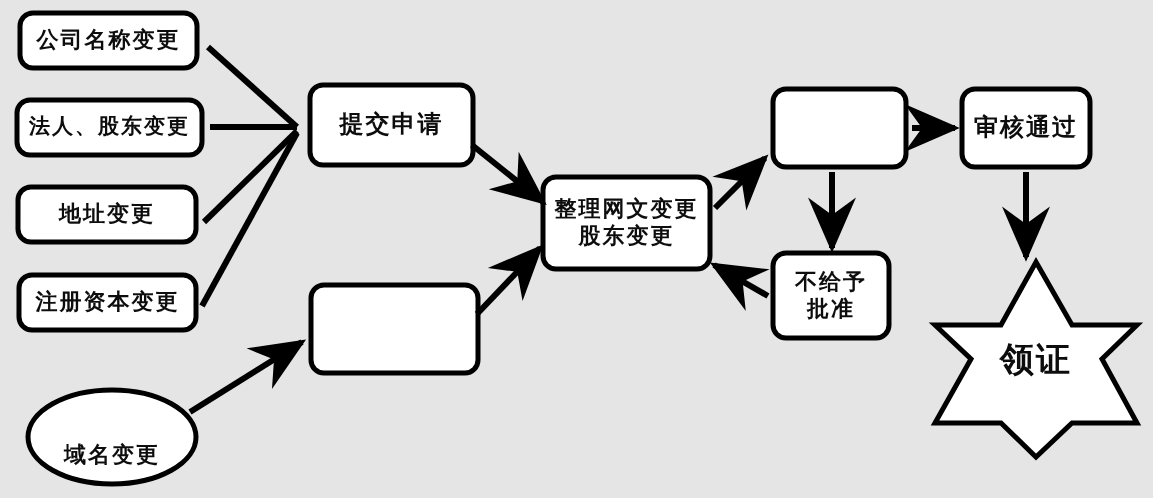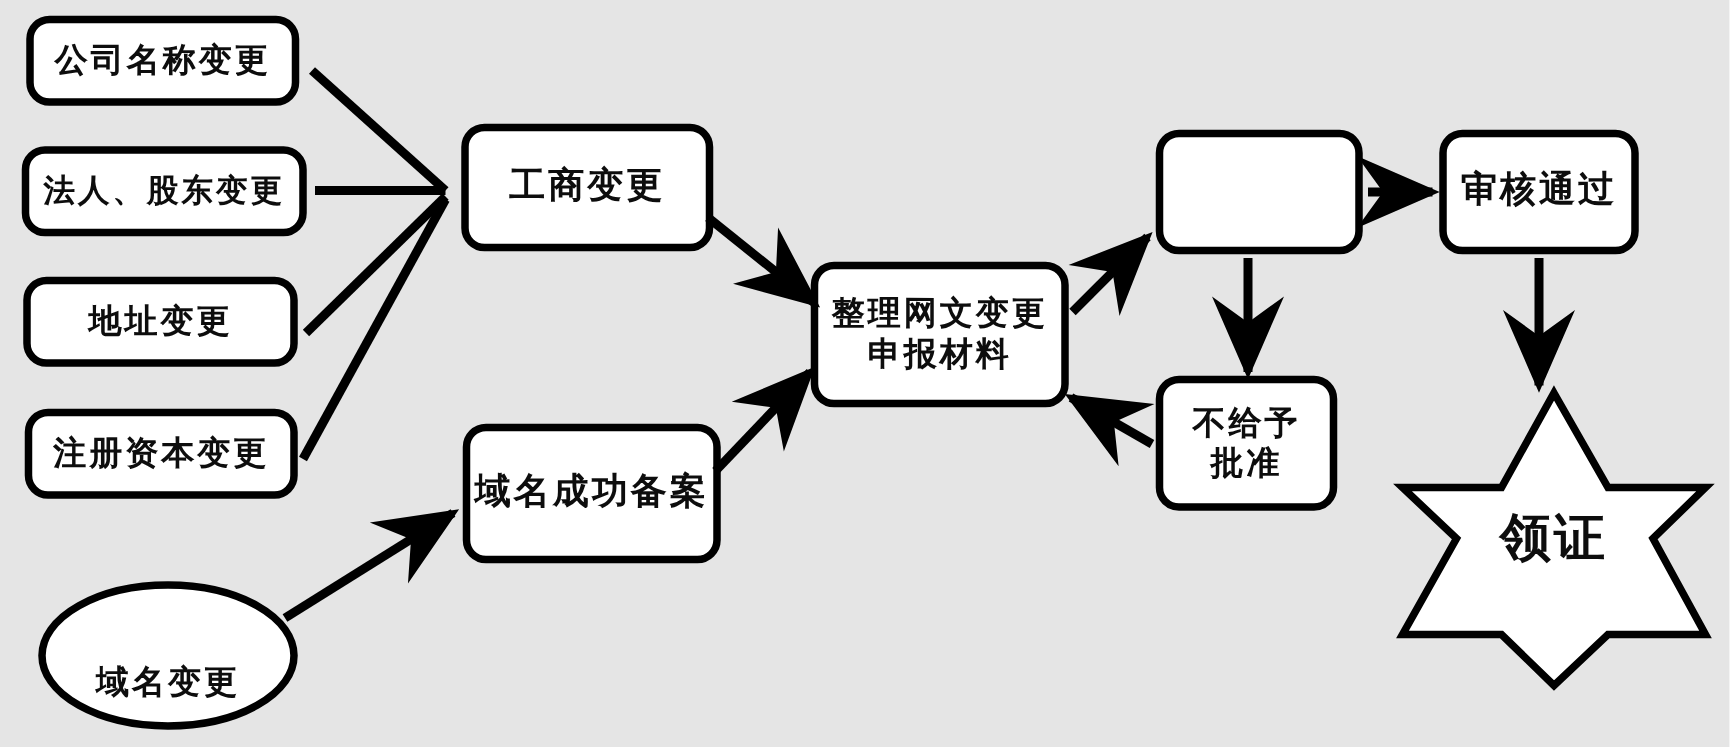--- a/index.html
+++ b/index.html
@@ -95,34 +95,33 @@
 
     <line x1="832" y1="172" x2="832" y2="248" stroke="#000" stroke-width="6" marker-end="url(#ah)"></line>
 
     <line x1="768" y1="296" x2="714" y2="265" stroke="#000" stroke-width="6" marker-end="url(#ah)"></line>
 
     <line x1="1026" y1="172" x2="1026" y2="257" stroke="#000" stroke-width="6" marker-end="url(#ah)"></line>
   </svg>
 
   <div class="node-label sz-22" style="left:20px; top:13px; width:177px; height:55px;">公司名称变更</div>
 
-  <div class="node-label sz-21" style="left:17px; top:100px; width:185px; height:55px;">法人、股东变更</div>
+  <div class="node-label sz-21" style="left:17px; top:100px; width:185px; height:55px;font-family:Liberation Mono, monospace;">法人、股东变更</div>
 
   <div class="node-label sz-22" style="left:18px; top:187px; width:178px; height:55px;">地址变更</div>
 
   <div class="node-label sz-22" style="left:19px; top:275px; width:177px; height:55px;">注册资本变更</div>
 
   <div class="node-label sz-22" style="left:28px; top:408px; width:168px; height:94px;">域名变更</div>
 
-  <div class="node-label sz-24" style="left:310px; top:85px; width:163px; height:80px;">工商变更</div>
+  <div class="node-label sz-24" style="left:310px; top:85px; width:163px; height:80px;">提交申请</div>
 
-  <div class="node-label sz-24" style="left:311px; top:285px; width:167px; height:88px;">域名成功备案</div>
 
   <div class="node-label sz-22" style="left:543px; top:177px; width:167px; height:92px;">整理网文变更
-申报材料</div>
+股东变更</div>
 
 
   <div class="node-label sz-24" style="left:962px; top:89px; width:128px; height:78px;">审核通过</div>
 
   <div class="node-label sz-22" style="left:773px; top:253px; width:116px; height:85px;">不给予
 批准</div>
 
   <div class="node-label" style="left:935px; top:262px; width:202px; height:195px; font-size:34px;">领证</div>
 
 </div>

